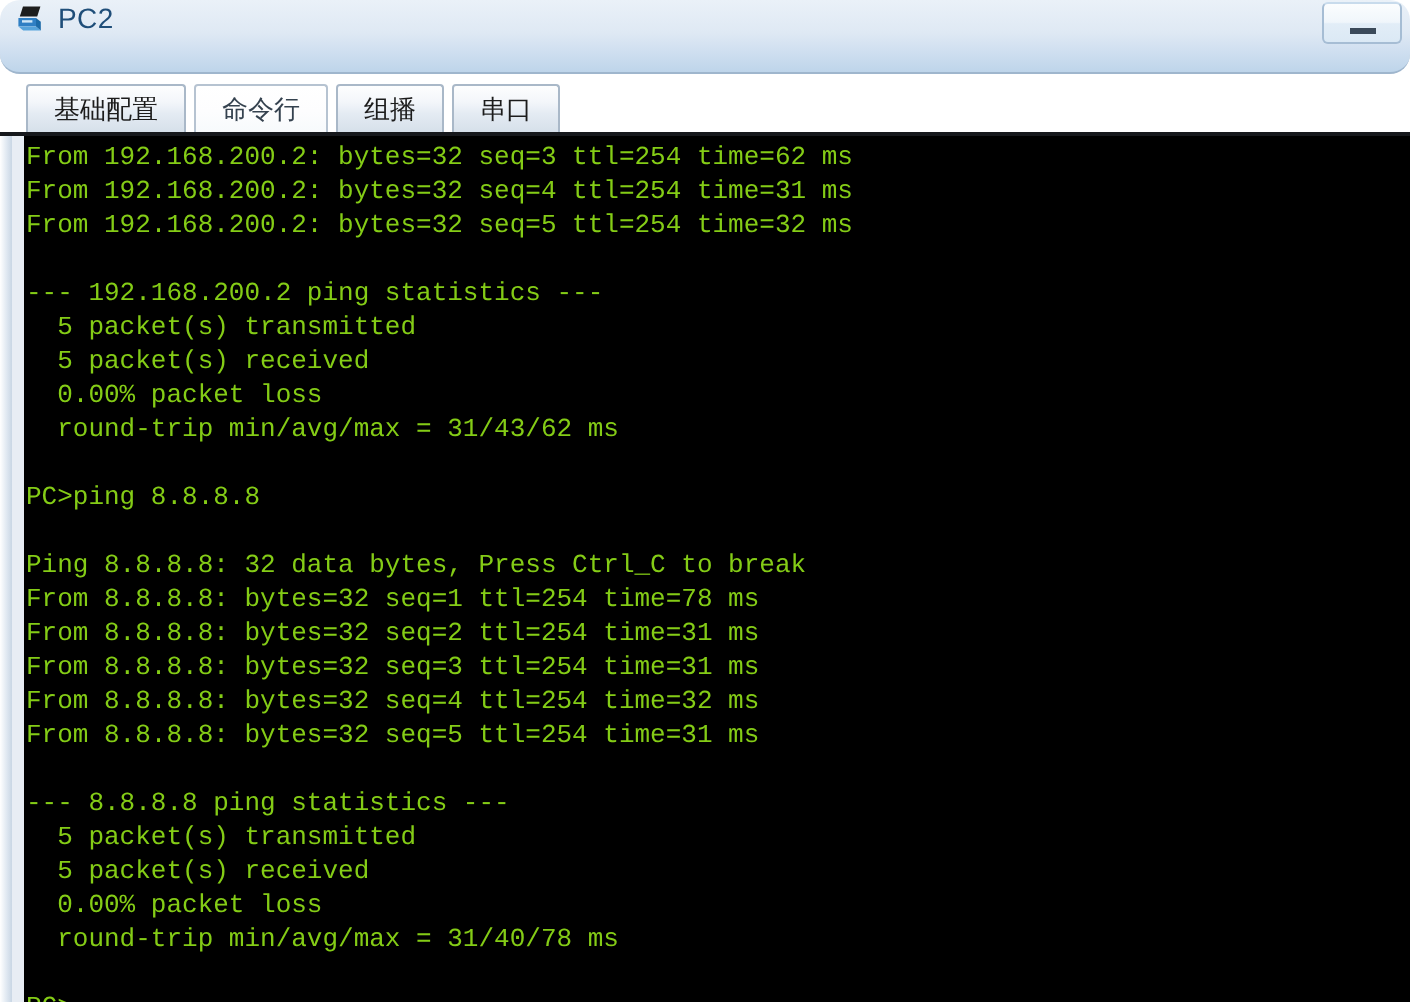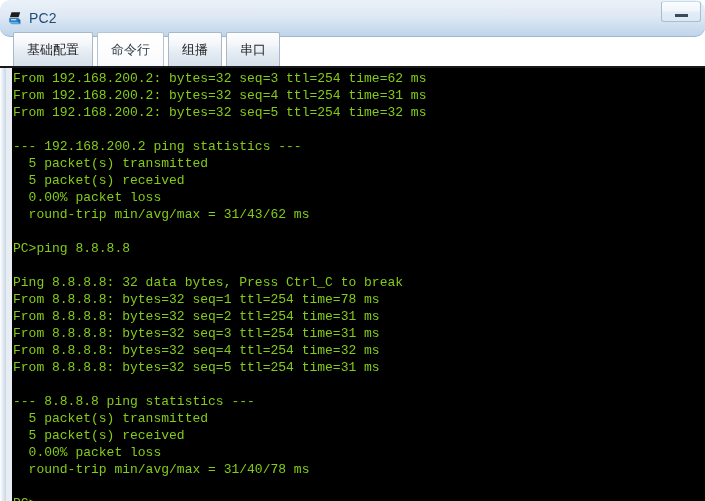--- a/index.html
+++ b/index.html
@@ -24,21 +24,20 @@
   }
 
   
   .titlebar {
     position: relative;
     height: 37px;
     box-sizing: border-box;
     background: linear-gradient(to bottom, #eaf1f8 0%, #dfe9f4 45%, #cfdff0 72%, #bed5ea 100%);
     border-bottom: 1px solid #9fb6cd;
     display: flex;
-    align-items: center;
     padding-left: 7px;
     border-radius: 10px;
   }
   .win-icon {
     width: 18px;
     height: 18px;
     position: relative;
     flex: 0 0 auto;
     margin-right: 4px;
   }
@@ -81,21 +80,21 @@
     position: relative;
     height: 31px;
     box-sizing: border-box;
     background: #ffffff;
     display: flex;
     align-items: flex-end;
     padding-left: 13px;
     border-bottom: 2px solid #16181c;
   }
   .tab {
-    height: 34px;
+    height: 24px;
     box-sizing: border-box;
     margin-right: 4px;
     border: 1px solid #a9b8c8;
     border-bottom: none;
     border-radius: 2px 2px 0 0;
     background: linear-gradient(to bottom, #fdfefe 0%, #f3f6fa 35%, #e4ebf3 60%, #d6e0ea 100%);
     color: #1c1c1c;
     font-size: 13px;
     font-family: Liberation Serif, serif;
     display: flex;

